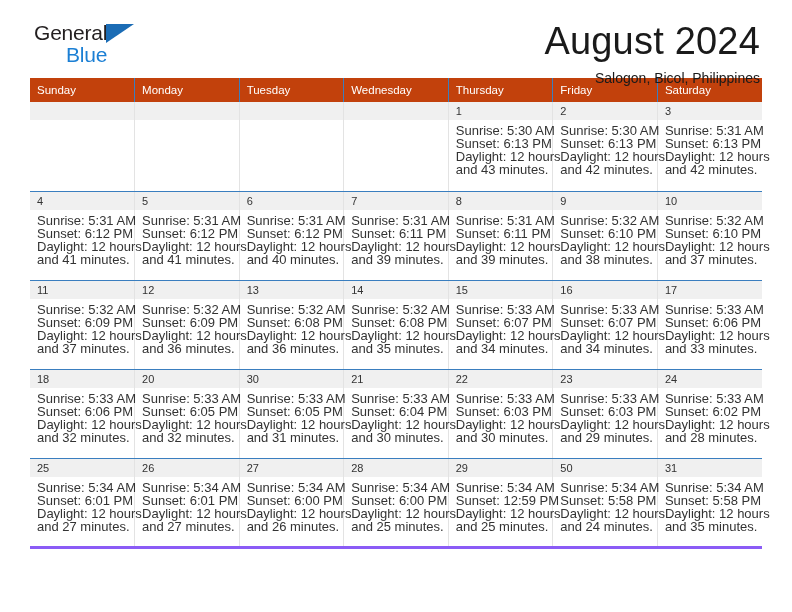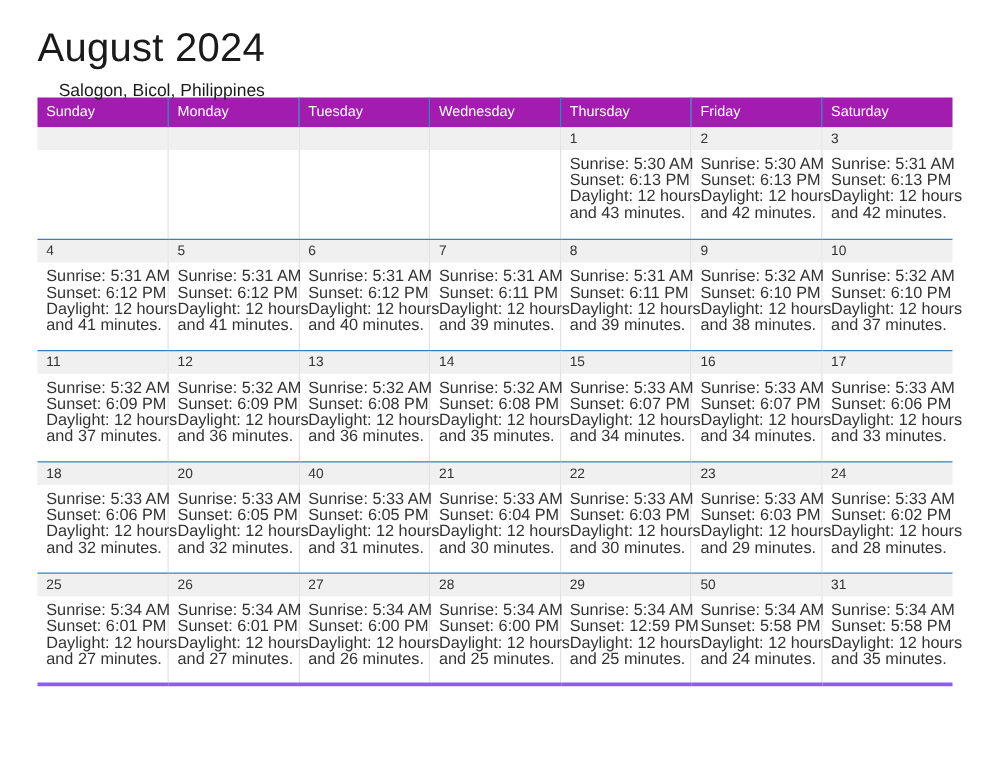--- a/index.html
+++ b/index.html
@@ -58,41 +58,41 @@
     display: block;
     margin-top: 1px;
     margin-left: 32px;
     letter-spacing: -0.2px;
   }
   .title-block {
     text-align: right;
     padding-right: 2px;
   }
   .cal-title {
-    font-size: 32px;
+    font-size: 38px;
     font-weight: normal;
     color: #1a1a1a;
     line-height: 1.05;
     letter-spacing: 0.2px;
   }
   .cal-subtitle {
     font-size: 14px;
     color: #1a1a1a;
     margin-top: 9px;
     line-height: 1.1;
   }
 
   
   .calendar {
     width: 732px;
     border-collapse: collapse;
     table-layout: fixed;
   }
   .calendar th {
-    background: #a21caf;
+    background: #c2410c;
     color: #ffffff;
     font-size: 11.5px;
     font-weight: normal;
     text-align: left;
     padding: 6px 0 6px 7px;
     border-right: 1px solid #3a7ebf;
     height: 21px;
     box-sizing: border-box;
   }
   .calendar td {
@@ -125,20 +125,25 @@
     color: #333333;
   }
   .cell-body div { white-space: nowrap; }
 </style>
 </head>
 <body>
 
 <div class="page">
 
   <div class="top-bar">
+    <div class="logo">
+      <span class="logo-general">General</span>
+      <span class="logo-triangle"></span>
+      <span class="logo-blue">Blue</span>
+    </div>
     <div class="title-block">
       <div class="cal-title">August 2024</div>
       <div class="cal-subtitle">Salogon, Bicol, Philippines</div>
     </div>
   </div>
 
   <table class="calendar">
     <thead>
       <tr>
         <th>Sunday</th>
@@ -335,21 +340,21 @@
           <td>
             <div class="daynum">20</div>
             <div class="cell-body">
               <div>Sunrise: 5:33 AM</div>
               <div>Sunset: 6:05 PM</div>
               <div>Daylight: 12 hours</div>
               <div>and 32 minutes.</div>
             </div>
           </td>
           <td>
-            <div class="daynum">40</div>
+            <div class="daynum">30</div>
             <div class="cell-body">
               <div>Sunrise: 5:33 AM</div>
               <div>Sunset: 6:05 PM</div>
               <div>Daylight: 12 hours</div>
               <div>and 31 minutes.</div>
             </div>
           </td>
           <td>
             <div class="daynum">21</div>
             <div class="cell-body">

